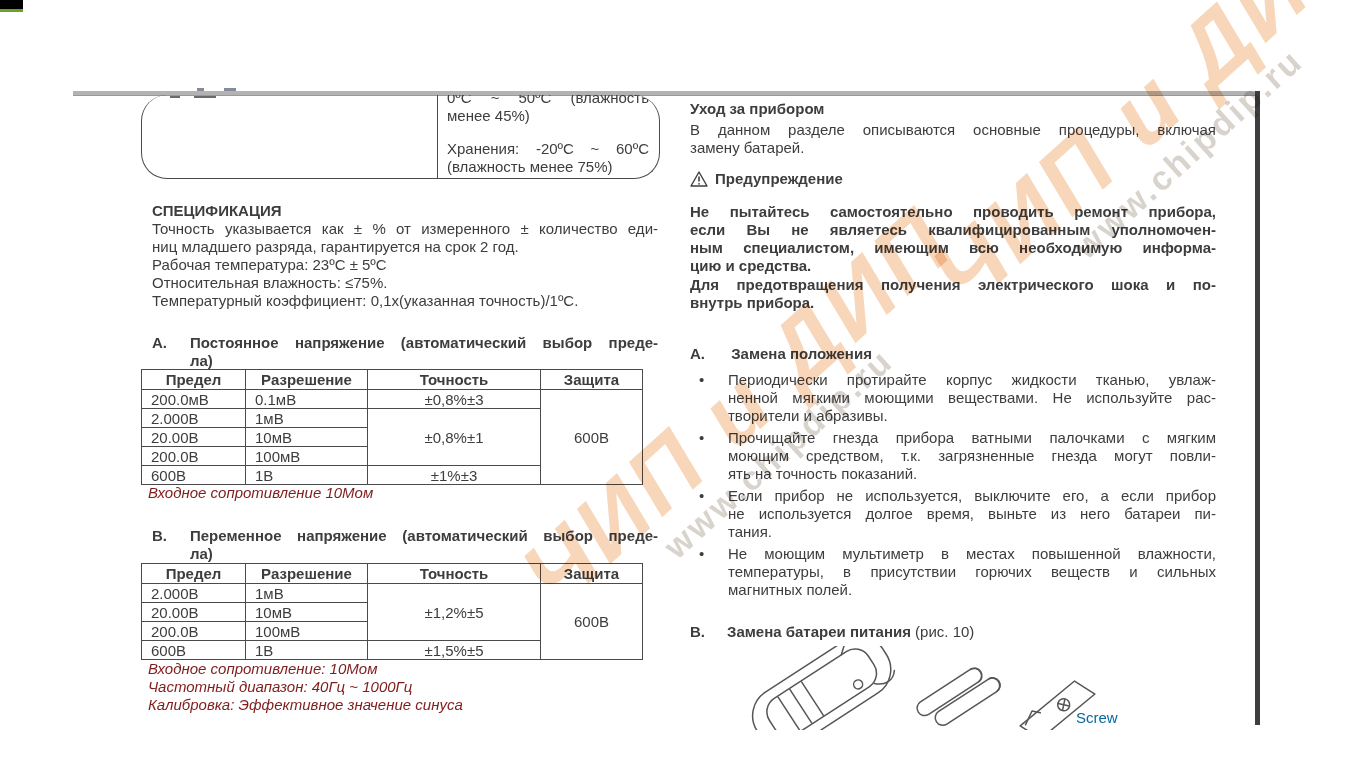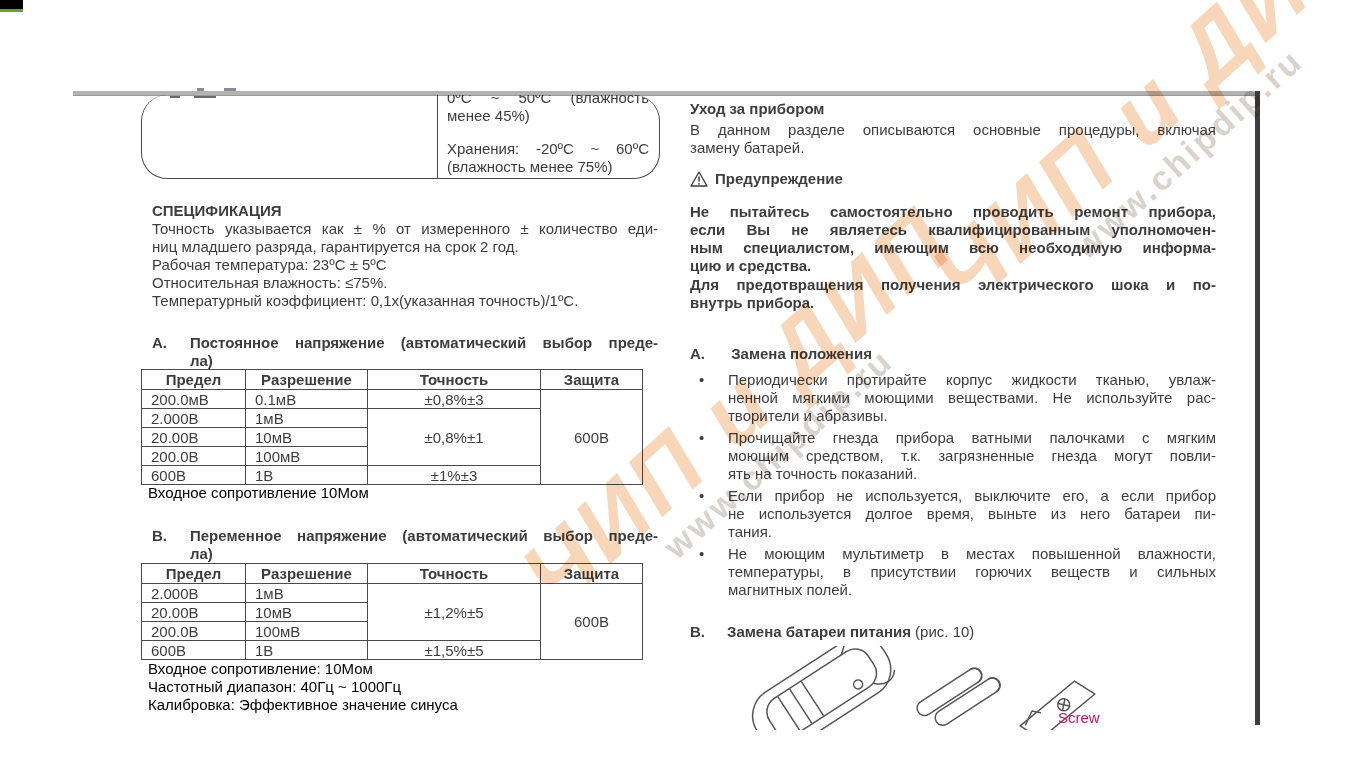--- a/index.html
+++ b/index.html
@@ -25,37 +25,37 @@
   .toptable .mid{position:absolute;left:295px;top:0;width:0;height:83px;border-left:1.6px solid #4a4a4a;}
   .toptable .cellr{position:absolute;left:305px;top:0;width:202px;}
   .toptable .frag{position:absolute;background:#6a6a6a;height:2px;top:1px;}
 
   
   table.spec{border-collapse:collapse;table-layout:fixed;}
   table.spec td,table.spec th{border:1.6px solid #4a4a4a;padding:0 0 0 9px;font-weight:normal;text-align:left;height:18px;line-height:17px;font-size:15px;overflow:hidden;white-space:nowrap;}
   table.spec th{font-weight:bold;text-align:center;padding:0;height:19px;}
   table.spec td.c{text-align:center;padding:0;}
 
-  .footnote{color:#000000;}
+  .footnote{color:#7f1d1d;font-style:italic;}
 
   
   .rcol{left:690px;top:95px;width:526px;}
   .heading{font-weight:bold;}
   .blockbold{font-weight:bold;}
   .bullet-item{position:relative;padding-left:38px;margin-bottom:4px;}
   .bullet-dot{position:absolute;left:9px;top:0;font-size:15px;}
   .warn-icon{display:inline-block;vertical-align:-3px;margin-right:7px;}
 
   
   .wm{position:absolute;transform:rotate(-42deg);pointer-events:none;z-index:6;mix-blend-mode:multiply;text-align:center;}
   .wm .logo{display:block;font-weight:bold;font-style:italic;font-size:92px;line-height:84px;letter-spacing:4px;color:#ef9e5c;opacity:.42;white-space:nowrap;}
   .wm .url{display:block;font-weight:bold;font-size:34px;line-height:40px;letter-spacing:3px;color:#b4a89b;opacity:.5;white-space:nowrap;}
 
   .figure-wrap{left:740px;top:646px;width:430px;height:84px;overflow:hidden;}
-  .figure-label{position:absolute;left:318px;top:63px;color:#be185d;}
+  .figure-label{position:absolute;left:336px;top:63px;color:#0369a1;}
 
   .content{position:relative;z-index:2;}
 </style>
 </head>
 <body>
 
 <div id="screen">
 
   <div class="abs black-tab"></div>
   <div class="abs green-bar"></div>

